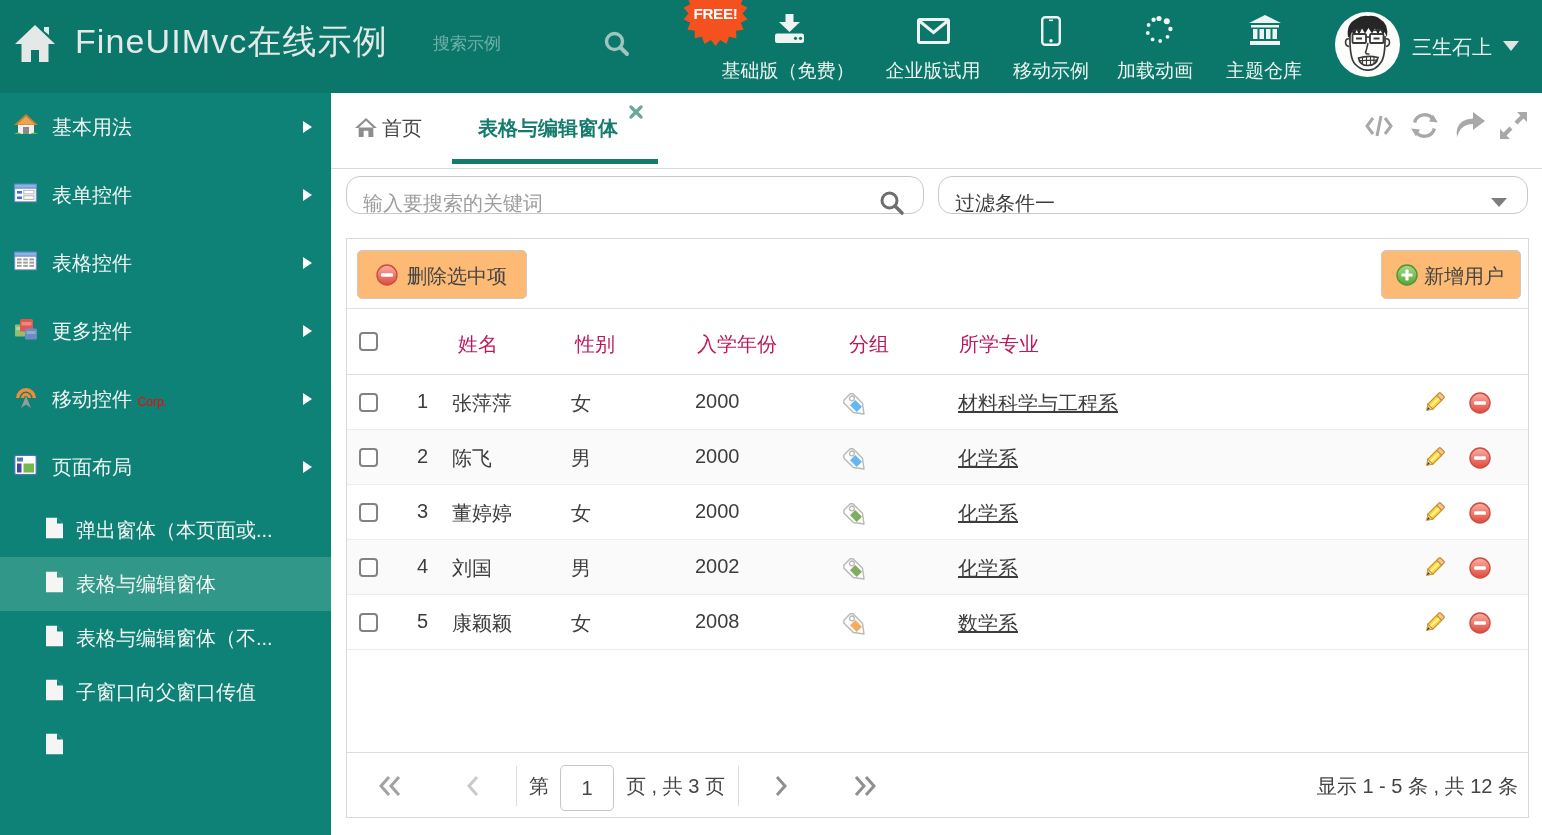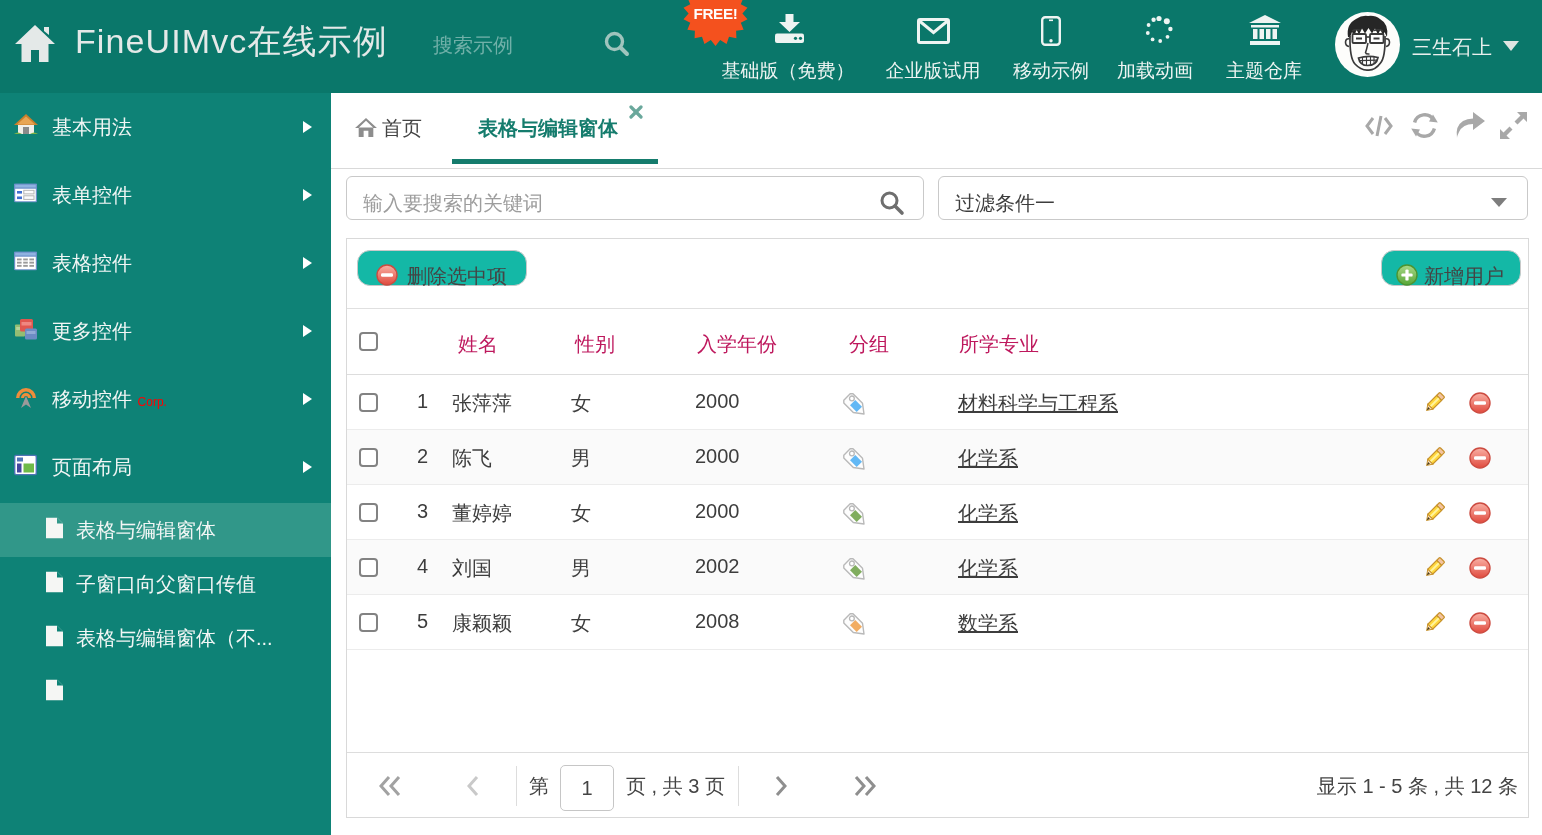--- a/index.html
+++ b/index.html
@@ -1,19 +1,19 @@
 <!DOCTYPE html>
 <html><head><meta charset="utf-8">
 <style>
 *{margin:0;padding:0;box-sizing:border-box}
 html,body{width:1542px;height:835px;overflow:hidden;font-family:"Liberation Sans",sans-serif;background:#fff}
 .abs{position:absolute}
 #hdr{position:absolute;left:0;top:0;width:1542px;height:93px;background:#0a776a}
 #logo{position:absolute;left:75px;top:19px;font-size:34px;font-weight:normal;color:#e4e9e8;letter-spacing:1.1px}
-.hsearch{position:absolute;left:433px;top:32px;font-size:20px;color:rgba(255,255,255,.42)}
+.hsearch{position:absolute;left:433px;top:32px;font-size:17px;color:rgba(255,255,255,.42)}
 .hlabel{position:absolute;top:58px;font-size:19px;color:#eef4f2;white-space:nowrap;transform:translateX(-50%)}
 #uname{position:absolute;left:1412px;top:34px;font-size:20px;color:#e9efed}
 #ucaret{position:absolute;left:1503px;top:41px;width:0;height:0;border-left:8px solid transparent;border-right:8px solid transparent;border-top:10px solid #dfe5e2}
 #side{position:absolute;left:0;top:93px;width:331px;height:742px;background:#0e8276}
 .mi{position:relative;height:68px}
 .mi .txt{position:absolute;left:52px;top:50%;transform:translateY(-50%);font-size:20px;color:#f2f6f5;white-space:nowrap}
 .mi .ico{position:absolute;left:14px;top:50%;transform:translateY(-50%)}
 .mi .arr{position:absolute;left:303px;top:50%;transform:translateY(-50%);width:0;height:0;border-top:6px solid transparent;border-bottom:6px solid transparent;border-left:9px solid #fff}
 .mi .arrd{position:absolute;left:299px;top:50%;transform:translateY(-50%);width:0;height:0;border-left:7px solid transparent;border-right:7px solid transparent;border-top:9px solid #fff}
 .smi{position:relative;height:54px}
@@ -21,29 +21,29 @@
 .smi .txt{position:absolute;left:76px;top:50%;transform:translateY(-50%);font-size:20px;color:#f2f6f5;white-space:nowrap}
 .smi .ico{position:absolute;left:46px;top:50%;transform:translateY(-50%)}
 #corp{color:#f00;font-size:12px}
 #main{position:absolute;left:331px;top:93px;width:1211px;height:742px;background:#fff}
 #tabs{position:absolute;left:0;top:0;width:1211px;height:76px;border-bottom:1px solid #d9d9d9;background:#fff}
 #tab1{position:absolute;left:51px;top:22px;font-size:20px;color:#444}
 #tab2{position:absolute;left:121px;top:0;width:206px;height:67px}
 #tab2 .t{position:absolute;left:26px;top:22px;font-size:20px;font-weight:bold;color:#157c6d;white-space:nowrap}
 #tab2 .ul{position:absolute;left:0;bottom:-4px;width:206px;height:5px;background:#157c6d}
 #tab2 .x{position:absolute;left:176px;top:8px;font-size:19px;font-weight:bold;color:#2e9c8e;font-family:"Liberation Sans",sans-serif}
-.sbox{position:absolute;top:83px;height:44px;border:1px solid #c9c9c9;border-radius:6px;background:#fff}
+.sbox{position:absolute;top:83px;height:38px;border:1px solid #c9c9c9;border-radius:14px;background:#fff}
 #sinput{left:15px;width:578px}
 #sinput .ph{position:absolute;left:16px;top:13px;font-size:20px;color:#9d9d9d}
 #sdrop{left:607px;width:590px}
 #sdrop .tx{position:absolute;left:16px;top:13px;font-size:20px;color:#3d3d3d}
 #sdrop .car{position:absolute;right:20px;top:21px;width:0;height:0;border-left:8px solid transparent;border-right:8px solid transparent;border-top:9px solid #7d7d7d}
 #panel{position:absolute;left:15px;top:145px;width:1183px;height:580px;border:1px solid #d9d9d9;background:#fff}
 #tbar{position:absolute;left:0;top:0;width:1181px;height:70px;border-bottom:1px solid #e0e0e0}
-.btn{position:absolute;top:11px;height:36px;border:1px solid #c9c9c9;border-radius:13px;background:#14b8a6;font-size:20px;color:#444}
+.btn{position:absolute;top:11px;height:49px;border:1px solid #c9c9c9;border-radius:5px;background:#fdba74;font-size:20px;color:#444}
 .btn .bt{position:absolute;top:12px;white-space:nowrap}
 #bdel{left:10px;width:170px}
 #bdel .bt{left:49px}
 #badd{right:7px;width:140px}
 #badd .bt{left:42px}
 .bico{position:absolute;top:14px}
 #ghead{position:absolute;left:0;top:70px;width:1181px;height:66px;border-bottom:1px solid #ddd;font-size:20px;color:#be185d}
 .hc{position:absolute;top:22px;white-space:nowrap}
 .grow{position:absolute;left:0;width:1181px;height:55px;border-bottom:1px solid #ececec;font-size:20px;color:#3d3d3d}
 .grow.alt{background:#fafafa}
@@ -214,40 +214,47 @@
       <span class="ico"><svg width="23" height="21" viewBox="0 0 23 21">
     <rect x="0.7" y="0.7" width="21.6" height="19.6" rx="1.5" fill="#fff" stroke="#4f74b8" stroke-width="1.4"></rect>
     <rect x="3" y="3" width="6" height="4" fill="#4f74b8"></rect>
     <rect x="3" y="9" width="4.5" height="9" fill="#44469e"></rect>
     <rect x="9.5" y="9" width="10.5" height="9" fill="#6fba48"></rect>
   </svg></span>
       <span class="txt">页面布局</span>
       <span class="arr"></span>
     </div>
   <div style="height:2px"></div>
+  <div class="smi">
+      <span class="ico"><svg width="17" height="21" viewBox="0 0 17 21">
+    <path d="M0 0 H11 L17 6 V21 H0 Z" fill="#f5f6f4"></path>
+          <path d="M11 0 L17 6 H11 Z" fill="#0e8276"></path>
+  </svg></span>
+      <span class="txt">弹出窗体（本页面或...</span>
+    </div>
   <div class="smi sel">
       <span class="ico"><svg width="17" height="21" viewBox="0 0 17 21">
     <path d="M0 0 H11 L17 6 V21 H0 Z" fill="#f5f6f4"></path>
           <path d="M11 0 L17 6 H11 Z" fill="#319789"></path>
   </svg></span>
       <span class="txt">表格与编辑窗体</span>
     </div>
   <div class="smi">
       <span class="ico"><svg width="17" height="21" viewBox="0 0 17 21">
     <path d="M0 0 H11 L17 6 V21 H0 Z" fill="#f5f6f4"></path>
           <path d="M11 0 L17 6 H11 Z" fill="#0e8276"></path>
   </svg></span>
-      <span class="txt">子窗口向父窗口传值</span>
+      <span class="txt">表格与编辑窗体（不...</span>
     </div>
   <div class="smi">
       <span class="ico"><svg width="17" height="21" viewBox="0 0 17 21">
     <path d="M0 0 H11 L17 6 V21 H0 Z" fill="#f5f6f4"></path>
           <path d="M11 0 L17 6 H11 Z" fill="#0e8276"></path>
   </svg></span>
-      <span class="txt">表格与编辑窗体（不...</span>
+      <span class="txt">子窗口向父窗口传值</span>
     </div>
   <div class="smi">
       <span class="ico"><svg width="17" height="21" viewBox="0 0 17 21">
     <path d="M0 0 H11 L17 6 V21 H0 Z" fill="#f5f6f4"></path>
           <path d="M11 0 L17 6 H11 Z" fill="#0e8276"></path>
   </svg></span>
     </div>
 </div>
 <div id="main">
   <div id="tabs">

